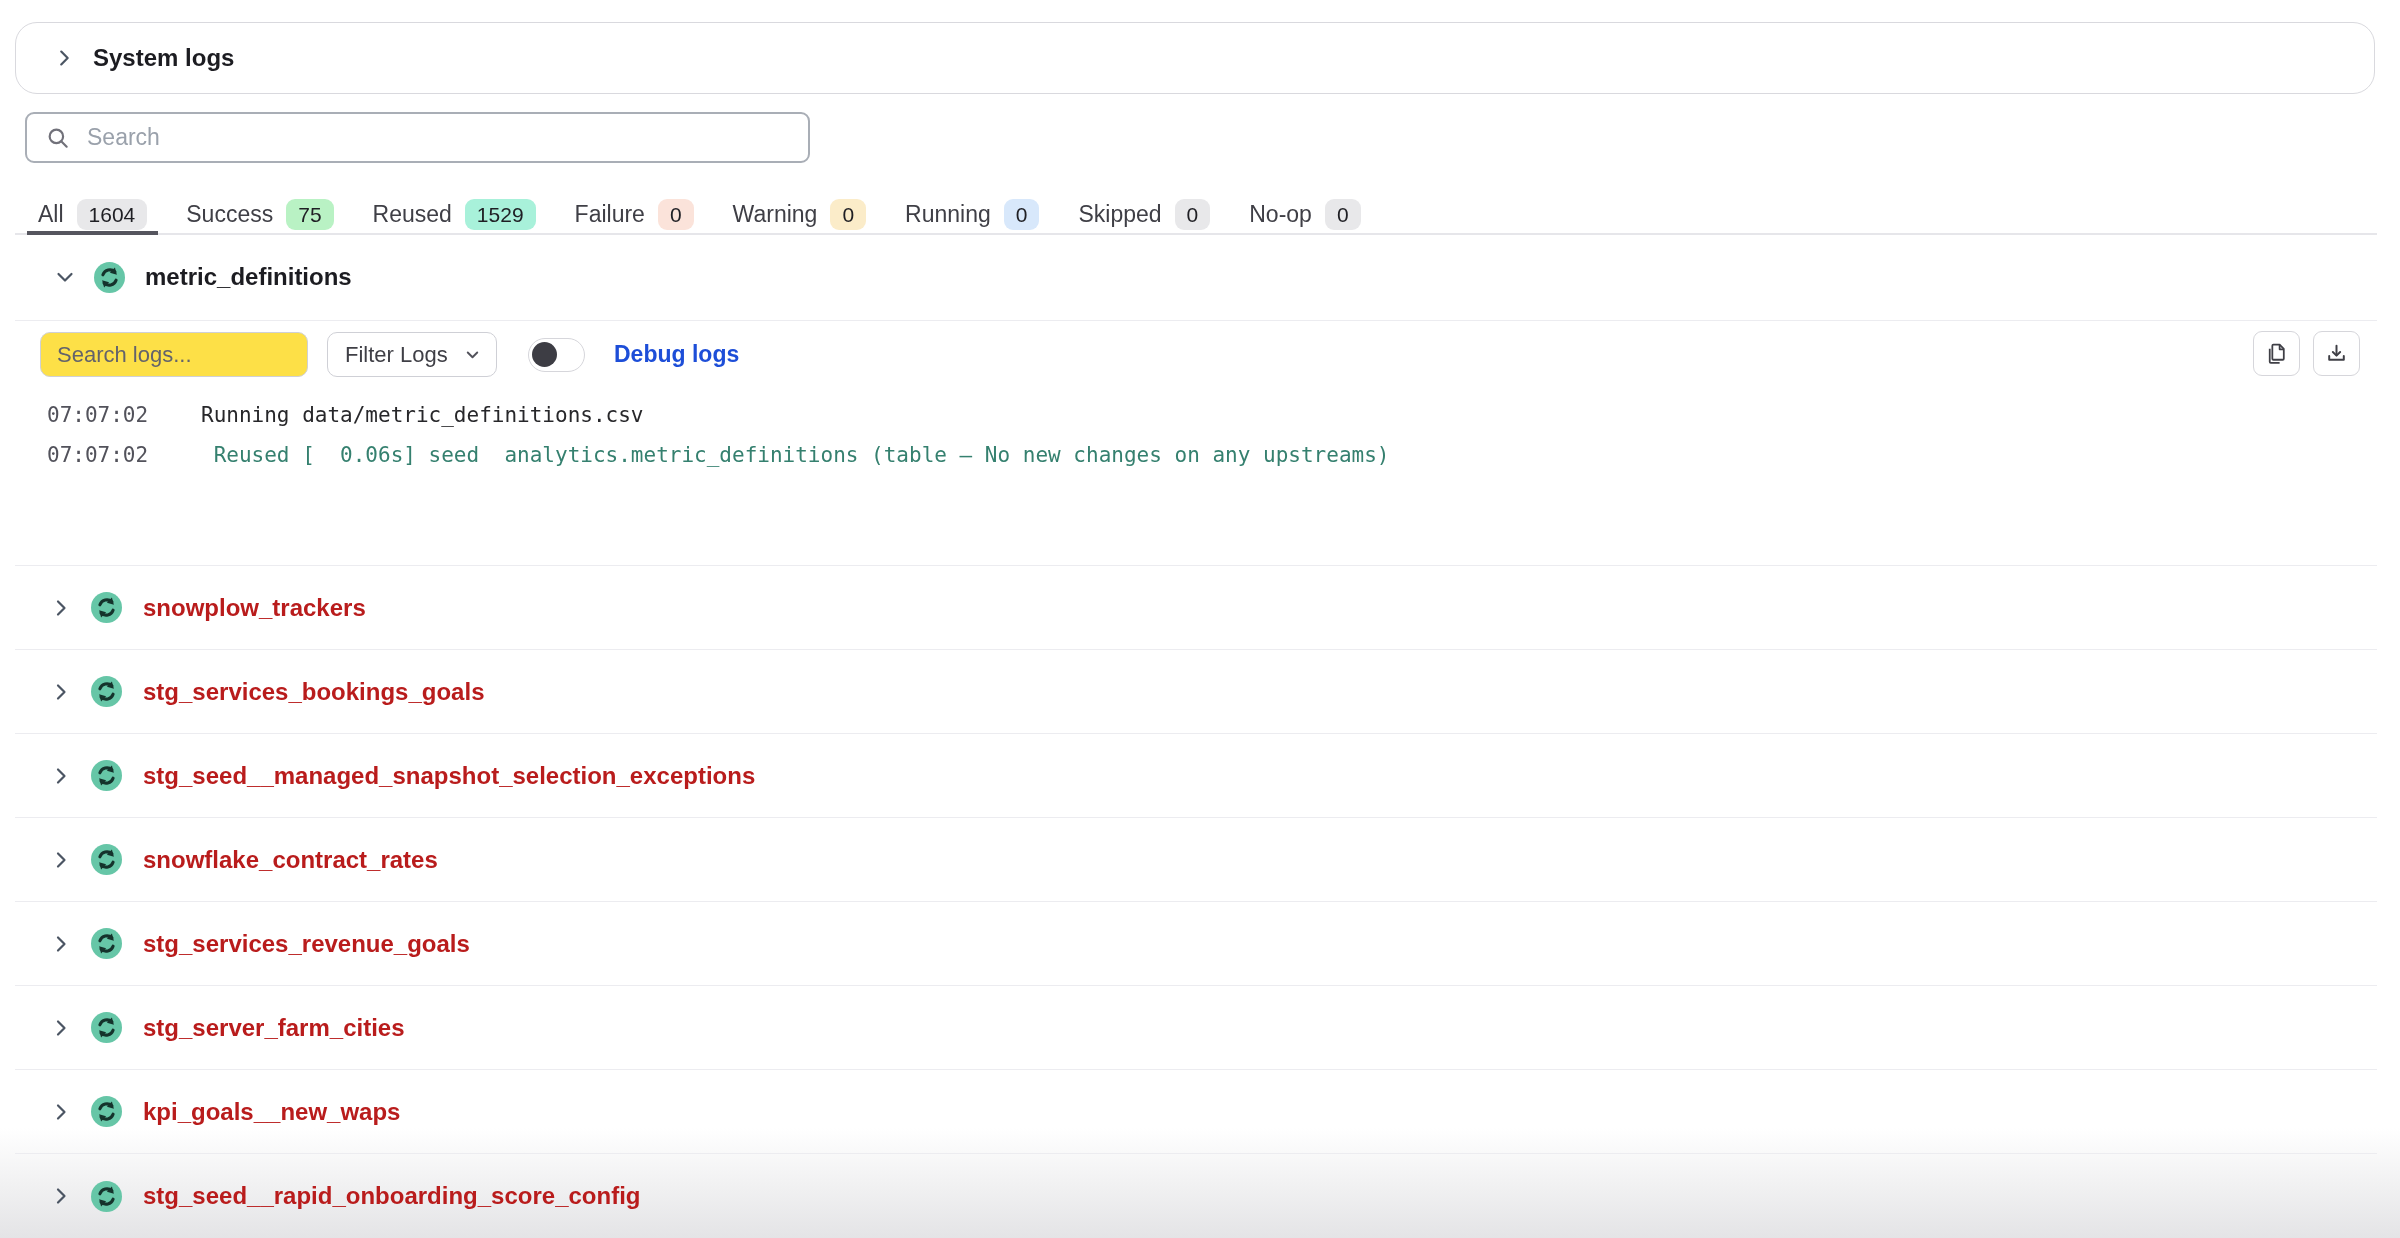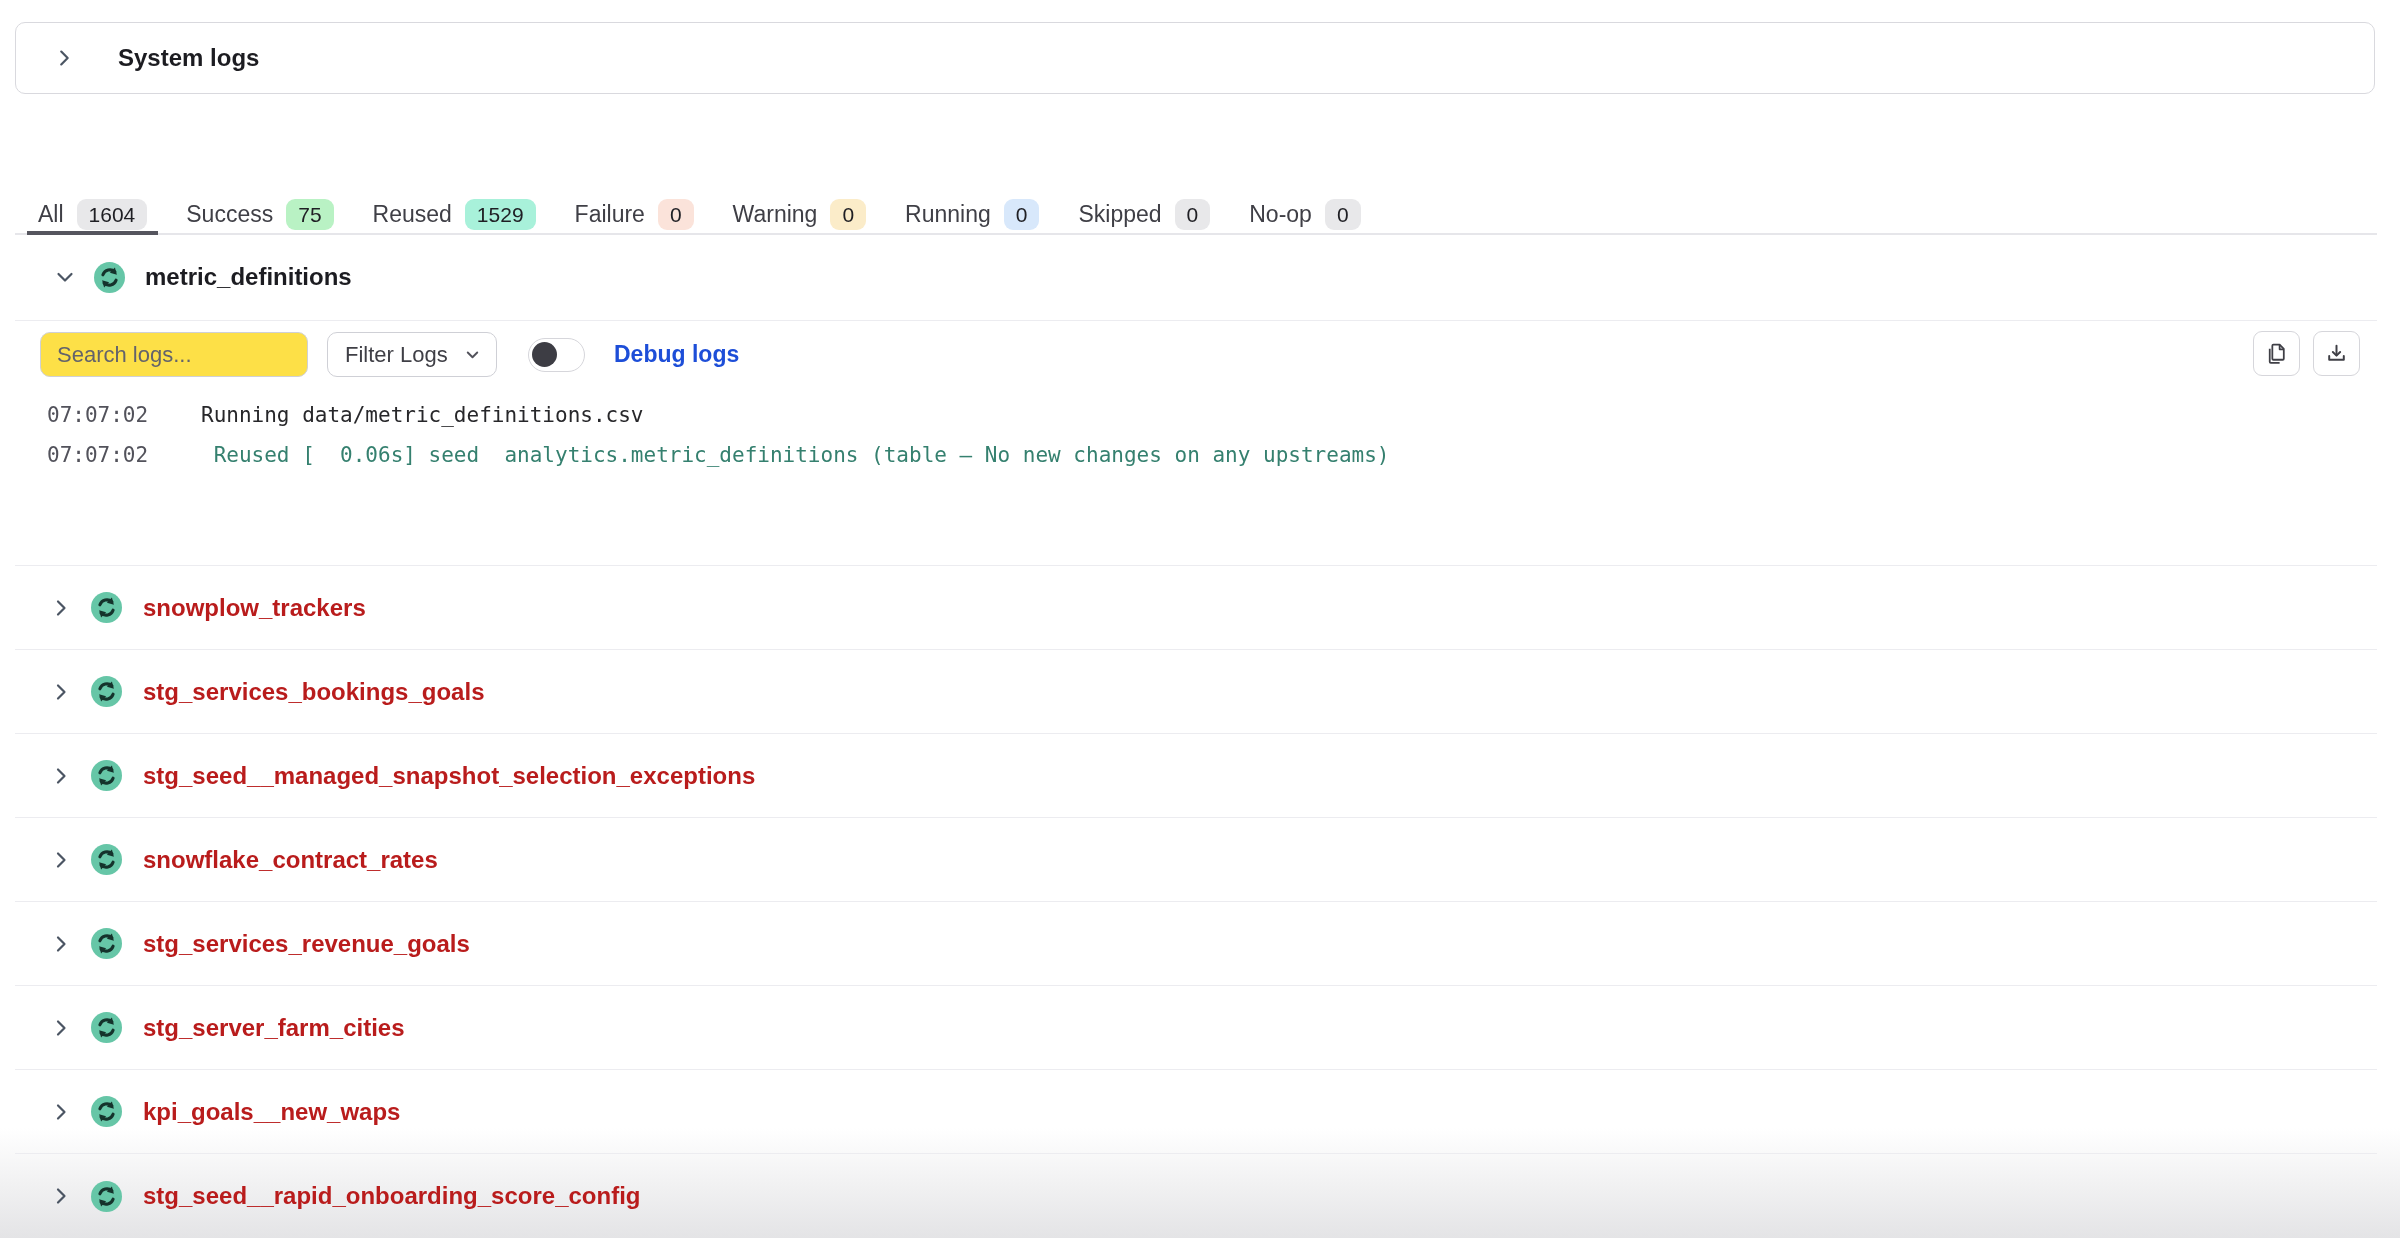--- a/index.html
+++ b/index.html
@@ -1,22 +1,22 @@
 <!DOCTYPE html>
 <html><head>
 <meta charset="utf-8">
 <style>
   html,body{margin:0;padding:0;background:#fff;}
   .page{position:relative;width:2400px;height:1238px;background:#ffffff;overflow:hidden;
         font-family:"Liberation Sans","DejaVu Sans",sans-serif;color:#18181b;}
 
   
   .syslog-card{position:absolute;left:15px;top:22px;width:2360px;height:72px;
-    border:1px solid #d9d9de;border-radius:10px;display:flex;align-items:center;
-    padding-left:37px;gap:43px;box-sizing:border-box;background:#fff;cursor:pointer;}
+    border:1px solid #d9d9de;border-radius:22px;display:flex;align-items:center;
+    padding-left:37px;gap:18px;box-sizing:border-box;background:#fff;cursor:pointer;}
   .syslog-label{font-size:24px;font-weight:600;color:#1c1c21;}
 
   
   .search-box{position:absolute;left:25px;top:112px;width:785px;height:51px;
     border:2px solid #a9aeb6;border-radius:9px;display:flex;align-items:center;
     padding:0 12px 0 18px;gap:14px;box-sizing:border-box;background:#fff;}
   .search-box input{border:none;outline:none;font-size:23px;flex:1;color:#3f3f46;
     font-family:inherit;background:transparent;}
   .search-box input::placeholder{color:#9aa1ab;}
 
@@ -80,20 +80,27 @@
 
 <div class="page">
 
   <div class="syslog-card">
     <svg class="chev" width="22" height="22" viewBox="0 0 24 24" fill="none" stroke="#4b5563" stroke-width="2.4" stroke-linecap="round" stroke-linejoin="round">
         <polyline points="9 5 16 12 9 19"></polyline>
       </svg>
     <span class="syslog-label">System logs</span>
   </div>
 
+  <div class="search-box">
+    <svg width="26" height="26" viewBox="0 0 24 24" fill="none" stroke="#71717a" stroke-width="2" stroke-linecap="round">
+        <circle cx="10.5" cy="10.5" r="6.2"></circle>
+        <line x1="15.2" y1="15.2" x2="20" y2="20"></line>
+      </svg>
+    <input type="text" placeholder="Search" style="">
+  </div>
 
   <div class="tabbar" id="tabbar">
   <div class="tab active">
     <span class="tab-label">All</span>
     <span class="badge" style="background: rgb(232, 232, 234);">1604</span>
   </div>
 
   <div class="tab">
     <span class="tab-label">Success</span>
     <span class="badge" style="background: rgb(185, 242, 196);">75</span>

